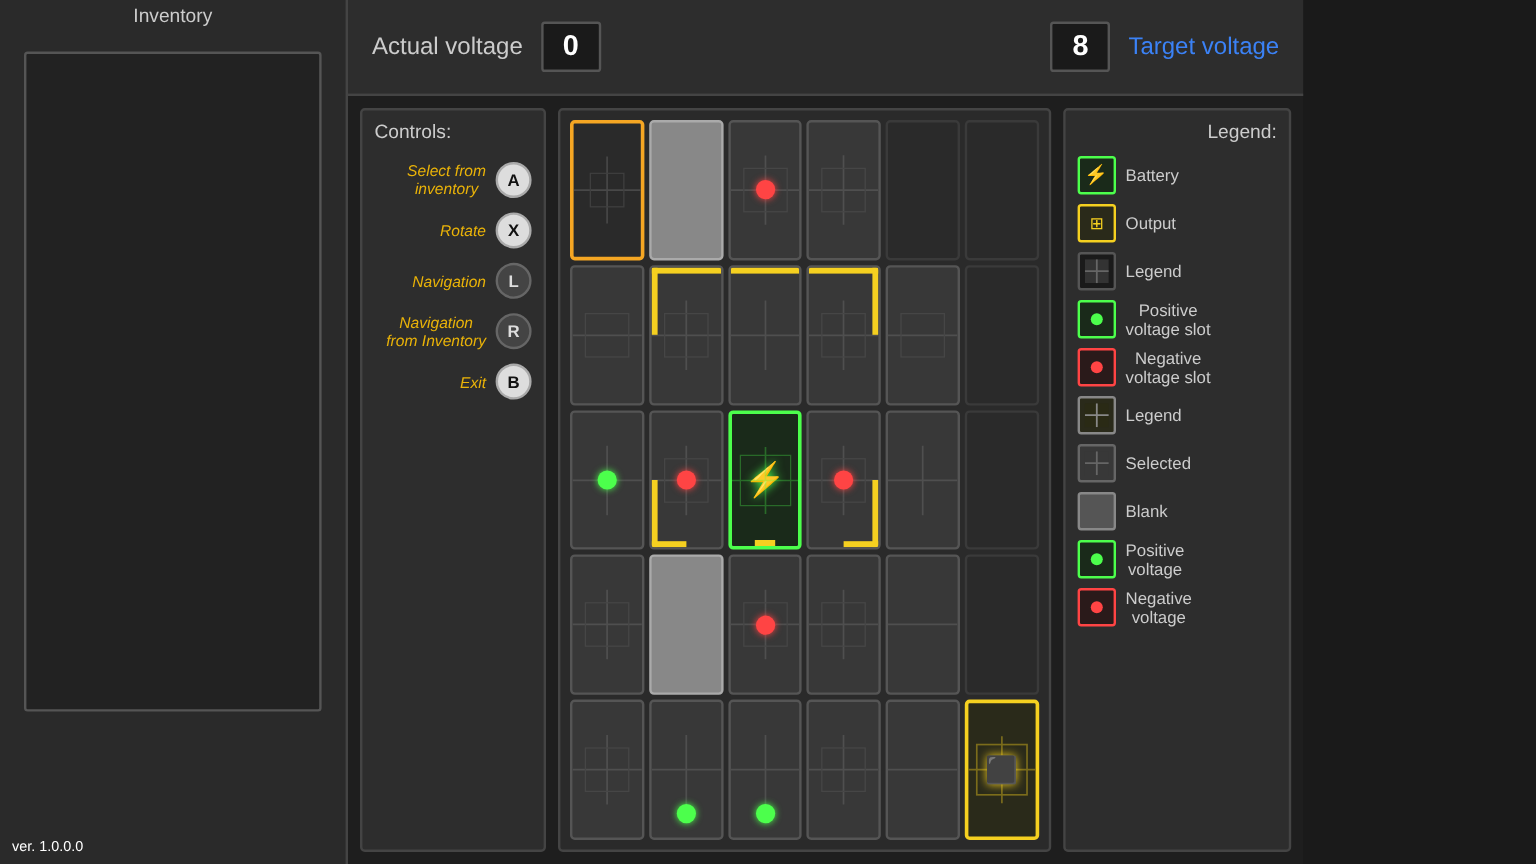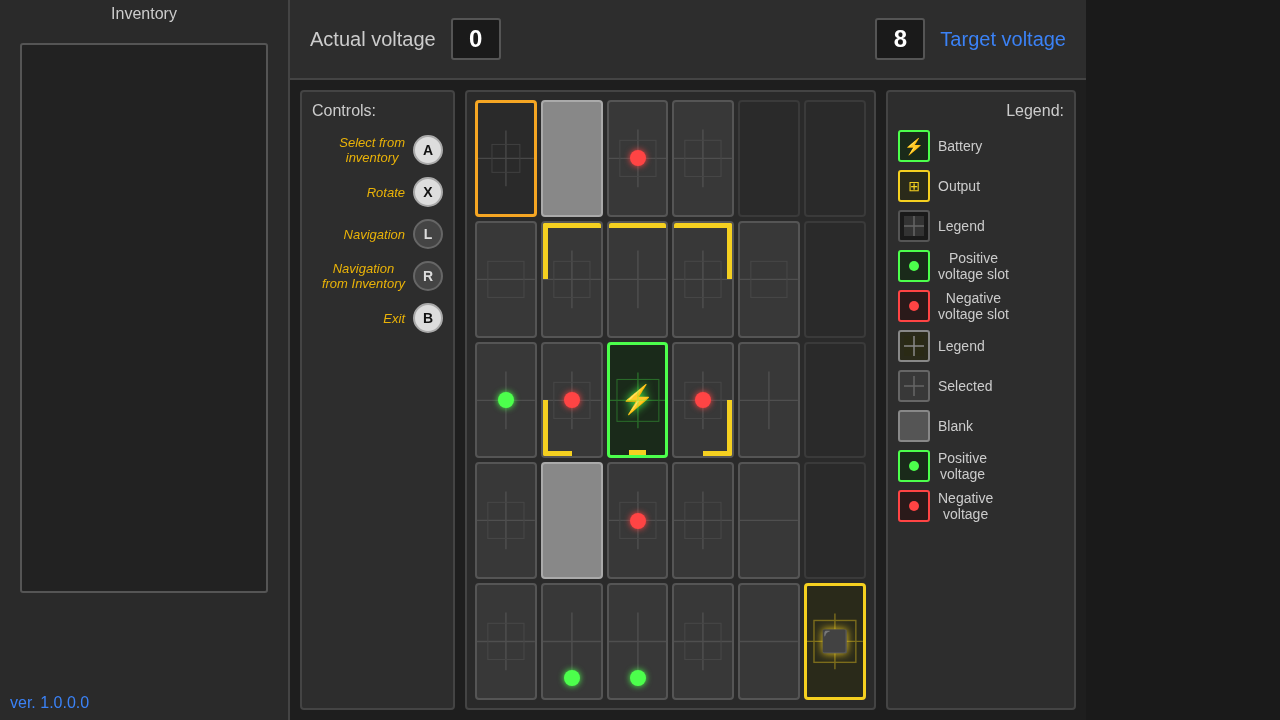--- a/index.html
+++ b/index.html
@@ -38,22 +38,22 @@
       margin: 15px 20px;
       height: 550px;
       border: 2px solid #555;
       background: #222;
       border-radius: 3px;
     }
     #version-label {
       position: absolute;
       bottom: 8px;
       left: 10px;
-      font-size: 16px;
-      color: #3b82f6;
+      font-size: 12px;
+      color: #ffffff;
     }
 
     
     #main {
       position: absolute;
       left: 290px; top: 0;
       width: 796px;
       height: 720px;
       background: #1e1e1e;
     }

